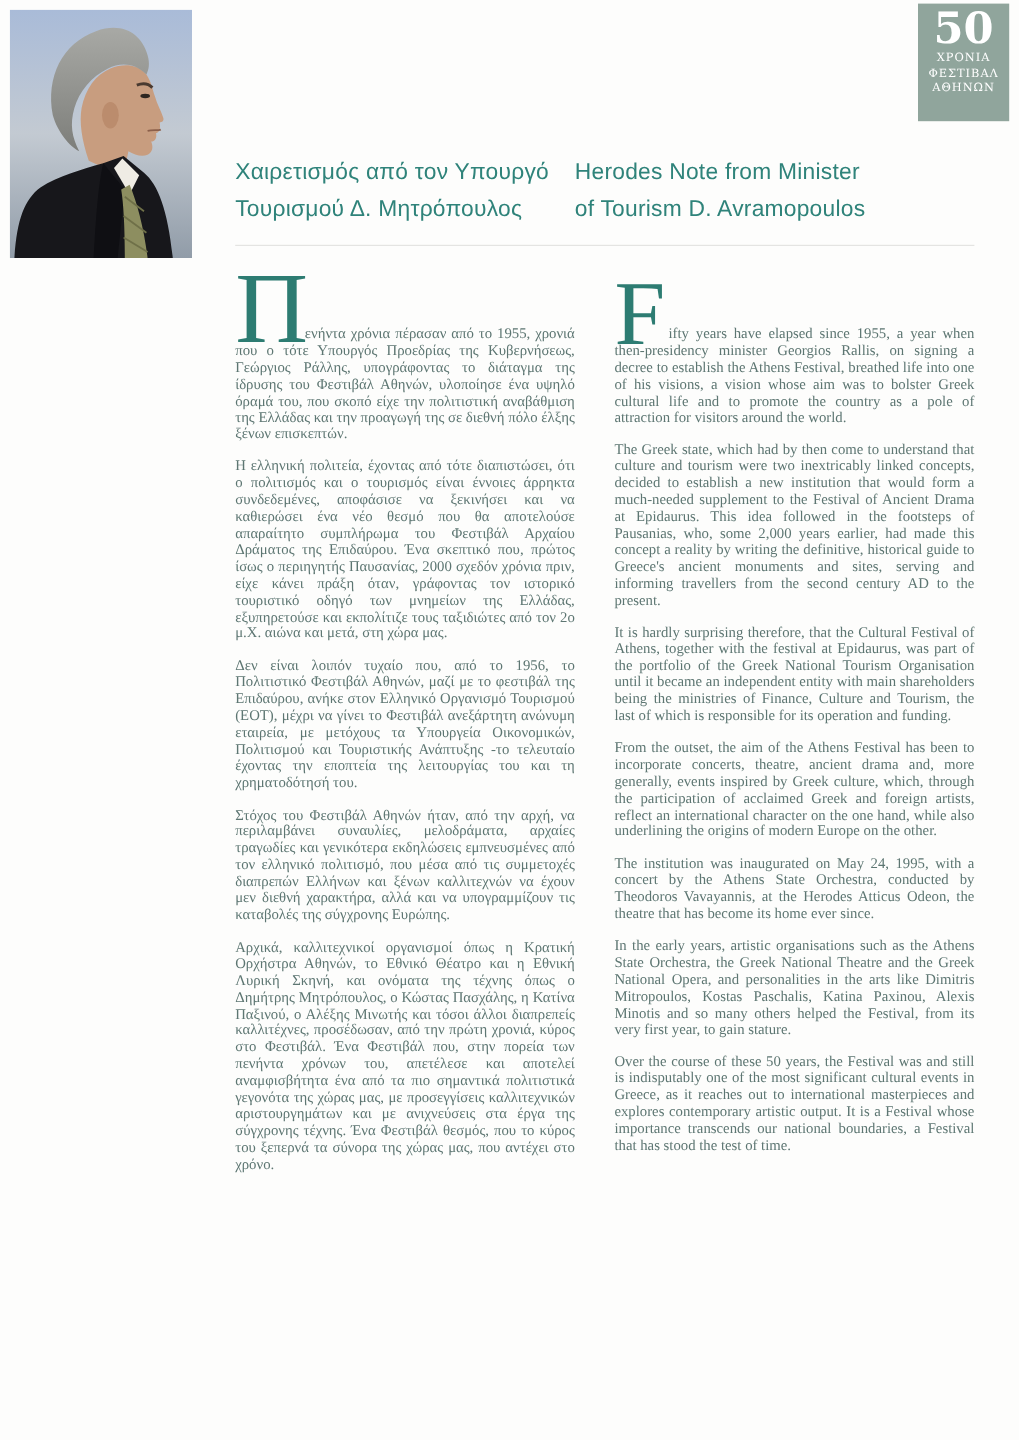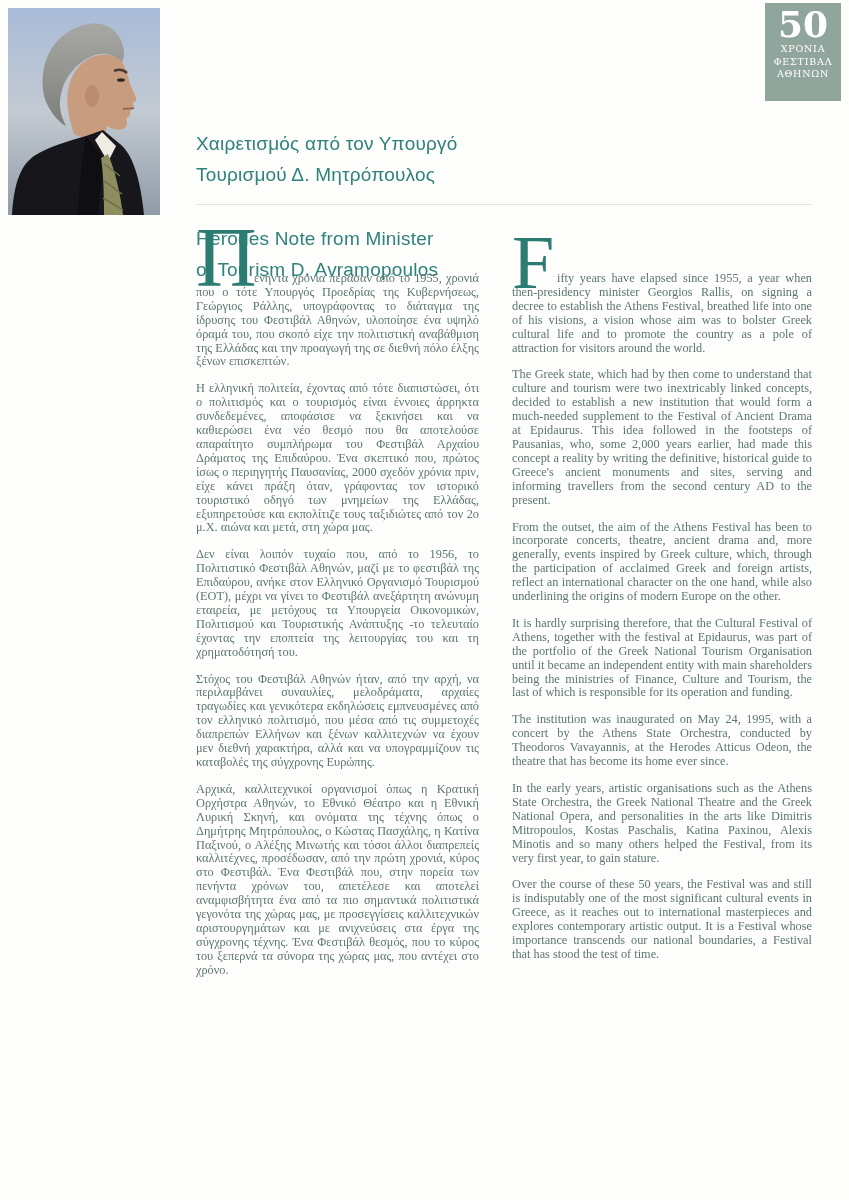--- a/index.html
+++ b/index.html
@@ -36,21 +36,21 @@
   }
   .logo-line {
     font-family:"DejaVu Serif", serif;
     font-size:9.5px; line-height:12.5px;
     letter-spacing:0.8px;
   }
 
   
   .headings {
     position:absolute; left:196px; top:128px;
-    width:616px; display:flex; gap:33px;flex-direction:column;
+    width:616px; display:flex; 
   }
   .heading {
     margin:0;
     font-family:"Liberation Sans", sans-serif;
     font-weight:400;
     font-size:19px; line-height:31px;
     letter-spacing:0.2px;
     color:#2f837a;
   }
   .heading span { display:block; }
@@ -162,21 +162,21 @@
       <p>Δεν είναι λοιπόν τυχαίο που, από το 1956, το Πολιτιστικό Φεστιβάλ Αθηνών, μαζί με το φεστιβάλ της Επιδαύρου, ανήκε στον Ελληνικό Οργανισμό Τουρισμού (ΕΟΤ), μέχρι να γίνει το Φεστιβάλ ανεξάρτητη ανώνυμη εταιρεία, με μετόχους τα Υπουργεία Οικονομικών, Πολιτισμού και Τουριστικής Ανάπτυξης -το τελευταίο έχοντας την εποπτεία της λειτουργίας του και τη χρηματοδότησή του.</p>
       <p>Στόχος του Φεστιβάλ Αθηνών ήταν, από την αρχή, να περιλαμβάνει συναυλίες, μελοδράματα, αρχαίες τραγωδίες και γενικότερα εκδηλώσεις εμπνευσμένες από τον ελληνικό πολιτισμό, που μέσα από τις συμμετοχές διαπρεπών Ελλήνων και ξένων καλλιτεχνών να έχουν μεν διεθνή χαρακτήρα, αλλά και να υπογραμμίζουν τις καταβολές της σύγχρονης Ευρώπης.</p>
       <p>Αρχικά, καλλιτεχνικοί οργανισμοί όπως η Κρατική Ορχήστρα Αθηνών, το Εθνικό Θέατρο και η Εθνική Λυρική Σκηνή, και ονόματα της τέχνης όπως ο Δημήτρης Μητρόπουλος, ο Κώστας Πασχάλης, η Κατίνα Παξινού, ο Αλέξης Μινωτής και τόσοι άλλοι διαπρεπείς καλλιτέχνες, προσέδωσαν, από την πρώτη χρονιά, κύρος στο Φεστιβάλ. Ένα Φεστιβάλ που, στην πορεία των πενήντα χρόνων του, απετέλεσε και αποτελεί αναμφισβήτητα ένα από τα πιο σημαντικά πολιτιστικά γεγονότα της χώρας μας, με προσεγγίσεις καλλιτεχνικών αριστουργημάτων και με ανιχνεύσεις στα έργα της σύγχρονης τέχνης. Ένα Φεστιβάλ θεσμός, που το κύρος του ξεπερνά τα σύνορα της χώρας μας, που αντέχει στο χρόνο.</p>
     </div>
 
     <div class="col en">
       <p class="lead"><span class="capbox">
             <span class="glyph">F</span>
           </span><span>ifty years have elapsed since 1955, a year when then-presidency minister Georgios Rallis, on signing a decree to establish the Athens Festival, breathed life into one of his visions, a vision whose aim was to bolster Greek cultural life and to promote the country as a pole of attraction for visitors around the world.</span></p>
       <p>The Greek state, which had by then come to understand that culture and tourism were two inextricably linked concepts, decided to establish a new institution that would form a much-needed supplement to the Festival of Ancient Drama at Epidaurus. This idea followed in the footsteps of Pausanias, who, some 2,000 years earlier, had made this concept a reality by writing the definitive, historical guide to Greece's ancient monuments and sites, serving and informing travellers from the second century AD to the present.</p>
+      <p>It is hardly surprising therefore, that the Cultural Festival of Athens, together with the festival at Epidaurus, was part of the portfolio of the Greek National Tourism Organisation until it became an independent entity with main shareholders being the ministries of Finance, Culture and Tourism, the last of which is responsible for its operation and funding.</p>
       <p>From the outset, the aim of the Athens Festival has been to incorporate concerts, theatre, ancient drama and, more generally, events inspired by Greek culture, which, through the participation of acclaimed Greek and foreign artists, reflect an international character on the one hand, while also underlining the origins of modern Europe on the other.</p>
-      <p>It is hardly surprising therefore, that the Cultural Festival of Athens, together with the festival at Epidaurus, was part of the portfolio of the Greek National Tourism Organisation until it became an independent entity with main shareholders being the ministries of Finance, Culture and Tourism, the last of which is responsible for its operation and funding.</p>
       <p>The institution was inaugurated on May 24, 1995, with a concert by the Athens State Orchestra, conducted by Theodoros Vavayannis, at the Herodes Atticus Odeon, the theatre that has become its home ever since.</p>
       <p>In the early years, artistic organisations such as the Athens State Orchestra, the Greek National Theatre and the Greek National Opera, and personalities in the arts like Dimitris Mitropoulos, Kostas Paschalis, Katina Paxinou, Alexis Minotis and so many others helped the Festival, from its very first year, to gain stature.</p>
       <p>Over the course of these 50 years, the Festival was and still is indisputably one of the most significant cultural events in Greece, as it reaches out to international masterpieces and explores contemporary artistic output. It is a Festival whose importance transcends our national boundaries, a Festival that has stood the test of time.</p>
     </div>
 
   </div>
 </div>
 
 </body></html>

